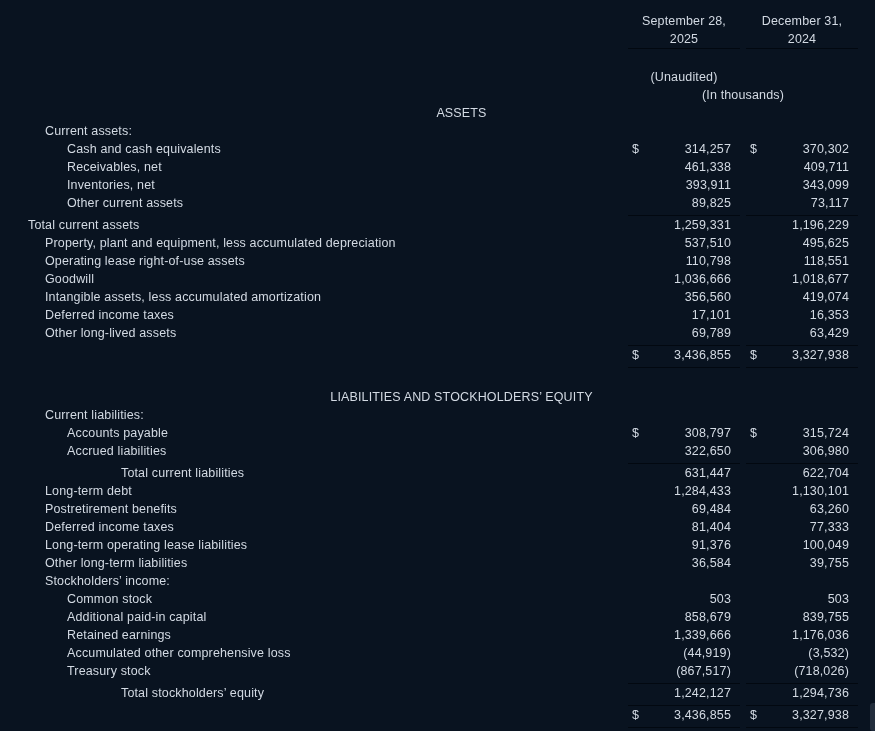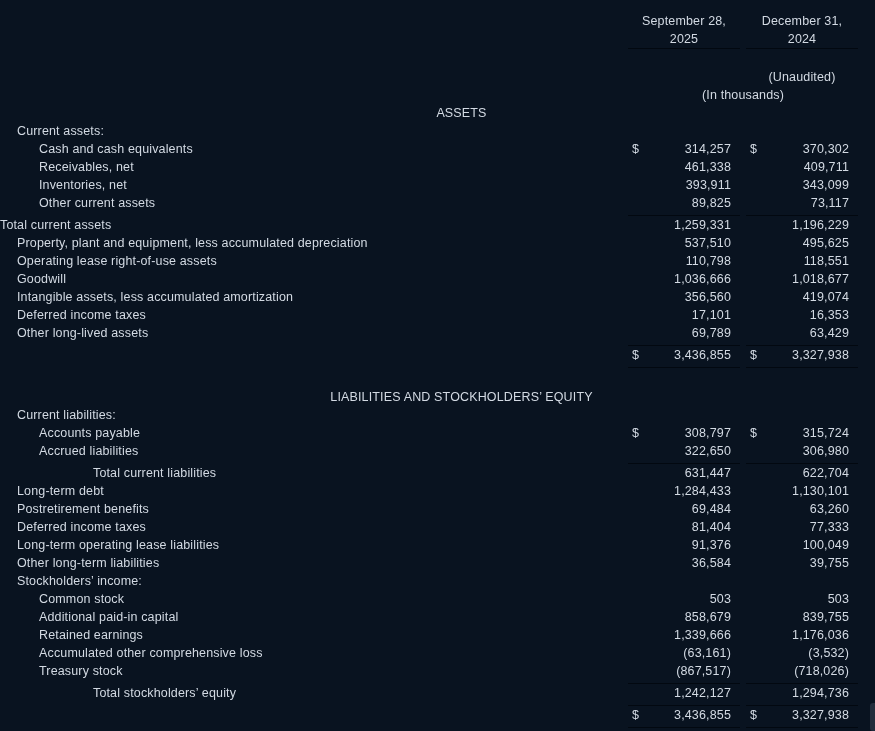--- a/index.html
+++ b/index.html
@@ -24,39 +24,39 @@
   .valcols { display: flex; }
   .vcol {
     width: 112px;
     box-sizing: border-box;
     display: flex;
     align-items: center;
     padding: 0 9px 0 4px;
   }
   .vcol + .vcol { margin-left: 6px; }
   .num { margin-left: auto; white-space: nowrap; }
-  .right-margin { margin-right: 17px; justify-content: flex-end; }
+  .right-margin { margin-right: 17px; }
 
   
   .hdr-row { display: flex; }
   .hdr-spacer { flex: 1; }
   .hcol {
     width: 112px;
     text-align: center;
     line-height: 18px;
     border-bottom: 1px solid #020810;
   }
   .hcol + .hcol { margin-left: 6px; }
   .sub-row { display: flex; height: 18px; align-items: center; }
   .unaudited-wrap { width: 112px; text-align: center; }
   .unaudited-row { margin-top: 19px; }
   .thousands-wrap { width: 230px; text-align: center; }
 
   
-  .row { display: flex; height: 18px; align-items: center; }
+  .row { display: flex; height: 18px; align-items: center; margin-left: 28px; }
   .row-label { flex: 1; white-space: nowrap; overflow: hidden; }
   .i0 { padding-left: 17px; }
   .i1 { padding-left: 39px; }
   .i2 { }
   .i3 { padding-left: 93px; }
   .heading-row { height: 18px; display: flex; align-items: center; }
   .heading-label { flex: 1; text-align: center; padding-left: 48px; }
   .rule-row { display: flex; height: 4px; }
   .rule-spacer { flex: 1; }
   .rcol { width: 112px; border-bottom: 1px solid #020810; box-sizing: border-box; }
@@ -475,21 +475,21 @@
             <span class="dollar"></span>
             <span class="num">1,176,036</span>
           </div>
         </div>
       </div>
       <div class="row">
         <span class="row-label i1">Accumulated other comprehensive loss</span>
         <div class="valcols right-margin">
           <div class="vcol">
             <span class="dollar"></span>
-            <span class="num">(63,161)</span>
+            <span class="num">(44,919)</span>
           </div>
           <div class="vcol">
             <span class="dollar"></span>
             <span class="num">(3,532)</span>
           </div>
         </div>
       </div>
       <div class="row">
         <span class="row-label i1">Treasury stock</span>
         <div class="valcols right-margin">

